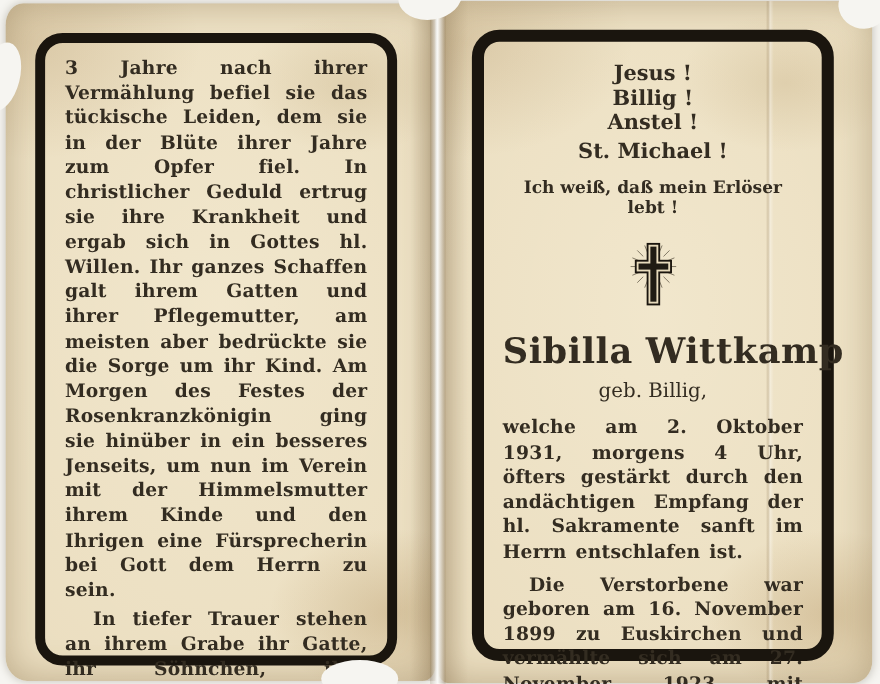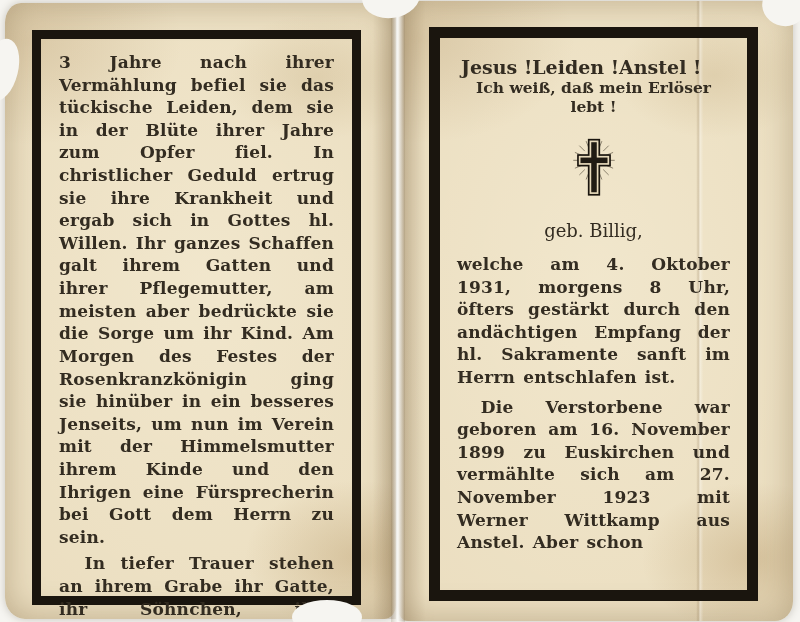--- a/index.html
+++ b/index.html
@@ -47,44 +47,44 @@
     background:linear-gradient(90deg, rgba(110,88,55,.20), rgba(252,252,250,.95) 50%, rgba(110,88,55,.18));
   }
   
   .tear{position:absolute;background:#f6f5f1;border-radius:50%;}
   .tear-a{left:-16px;top:38px;width:34px;height:64px;transform:rotate(14deg);}
   .tear-b{left:362px;top:-24px;width:58px;height:42px;transform:rotate(-8deg);}
   .tear-c{left:762px;top:-14px;width:44px;height:40px;transform:rotate(20deg);}
   .tear-d{left:292px;top:600px;width:70px;height:34px;}
 
   
-  .frame{position:absolute;box-sizing:border-box;border-style:solid;border-color:#1a150e;}
+  .frame{position:absolute;box-sizing:border-box;border-style:solid;border-color:#1a150e;border-radius:25px;}
   .frame-left{
     left:27px;top:27px;width:329px;height:575px;border-width:9px;
     display:flex;flex-direction:column;
     padding:12px 18px 8px 18px;
   }
   .frame-right{
     left:31px;top:26px;width:329px;height:574px;border-width:11px;
     padding:8px 17px 0 17px;box-sizing:border-box;
     text-align:center;
   }
 
   
   .ink{color:#332c21;}
   .body-text{
     margin:0;font-size:17px;line-height:1.33;font-weight:bold;
     text-align:justify;word-spacing:2px;letter-spacing:.2px;
   }
   .indent{text-indent:1.5em;margin-top:4px;}
 
-  .invocation-row{display:flex;padding:10px 4px 0 4px;
-    font-size:19px;font-weight:bold;}
+  .invocation-row{display:flex;justify-content:space-between;padding:10px 4px 0 4px;
+    font-size:19px;font-weight:bold;flex-direction:column;}
   .invocation-2{margin-top:5px;font-size:19px;font-weight:bold;}
-  .motto{font-size:15.5px;font-weight:bold;}
+  .motto{margin-top:11px;font-size:15.5px;font-weight:bold;}
   .cross-wrap{display:block;margin:7px auto 0 auto;width:66px;height:90px;}
   .intro-line{margin-top:9px;font-size:18px;font-weight:bold;}
   .intro-line.first{margin-top:12px;}
   .deceased-name{margin-top:5px;font-size:32px;font-weight:bold;letter-spacing:.5px;white-space:nowrap;}
   .maiden{margin-top:7px;font-size:18px;font-weight:normal;}
   .right-para{margin:12px 0 0 0;text-align:justify;}
   .right-para.second{margin-top:7px;text-indent:1.4em;}
 </style>
 </head>
 <body>
@@ -97,23 +97,24 @@
       <p class="body-text indent">In tiefer Trauer stehen an ihrem Grabe ihr Gatte, ihr Söhnchen, ihre Pflegemutter, ein Schwager, eine Schwägerin und die übrigen Anverwandten. Sie empfehlen die Seele der teuren Verstorbenen dem frommen Gebete der Gläubigen, auf daß sie ruhe</p>
 
     </div>
   </div>
 
   <div class="page page-right">
     <div class="frame frame-right ink">
 
       <div class="invocation-row">
         <span>Jesus !</span>
-        <span>Leiden !</span>
+        <span>Billig !</span>
         <span>Anstel !</span>
       </div>
+      <div class="invocation-2">St. Michael !</div>
       <div class="motto">Ich weiß, daß mein Erlöser lebt !</div>
 
       <span class="cross-wrap">
         <svg width="66" height="90" viewBox="0 0 86 92" xmlns="http://www.w3.org/2000/svg">
           <g stroke="#6e6553" stroke-width="1">
             <line x1="60" y1="36" x2="70" y2="36"></line>
               <line x1="58.7" y1="42.5" x2="67.9" y2="46.3"></line>
             <line x1="55" y1="48" x2="62.1" y2="55.1"></line>
               <line x1="49.5" y1="51.7" x2="53.3" y2="61"></line>
             <line x1="36.5" y1="51.7" x2="32.7" y2="61"></line>
@@ -137,23 +138,24 @@
               <rect x="23.2" y="30.2" width="39.6" height="11.6"></rect>
           </g>
           <g fill="#201b13">
             <rect x="39.4" y="12.4" width="7.2" height="65.2"></rect>
               <rect x="25.4" y="32.4" width="35.2" height="7.2"></rect>
           </g>
         </svg>
       </span>
 
 
+      <div class="deceased-name">Sibilla Wittkamp</div>
       <div class="maiden">geb. Billig,</div>
 
-      <p class="body-text right-para">welche am 4. Oktober 1931, morgens 8 Uhr, öfters gestärkt durch den andächtigen Empfang der hl. Sakramente sanft im Herrn entschlafen ist.</p>
+      <p class="body-text right-para">welche am 2. Oktober 1931, morgens 4 Uhr, öfters gestärkt durch den andächtigen Empfang der hl. Sakramente sanft im Herrn entschlafen ist.</p>
       <p class="body-text right-para second">Die Verstorbene war geboren am 16. November 1899 zu Euskirchen und vermählte sich am 27. November 1923 mit Werner Wittkamp aus Anstel. Aber schon</p>
     </div>
   </div>
 
   <div class="fold"></div>
   <div class="tear tear-a"></div>
   <div class="tear tear-b"></div>
   <div class="tear tear-c"></div>
   <div class="tear tear-d"></div>
 </div>

